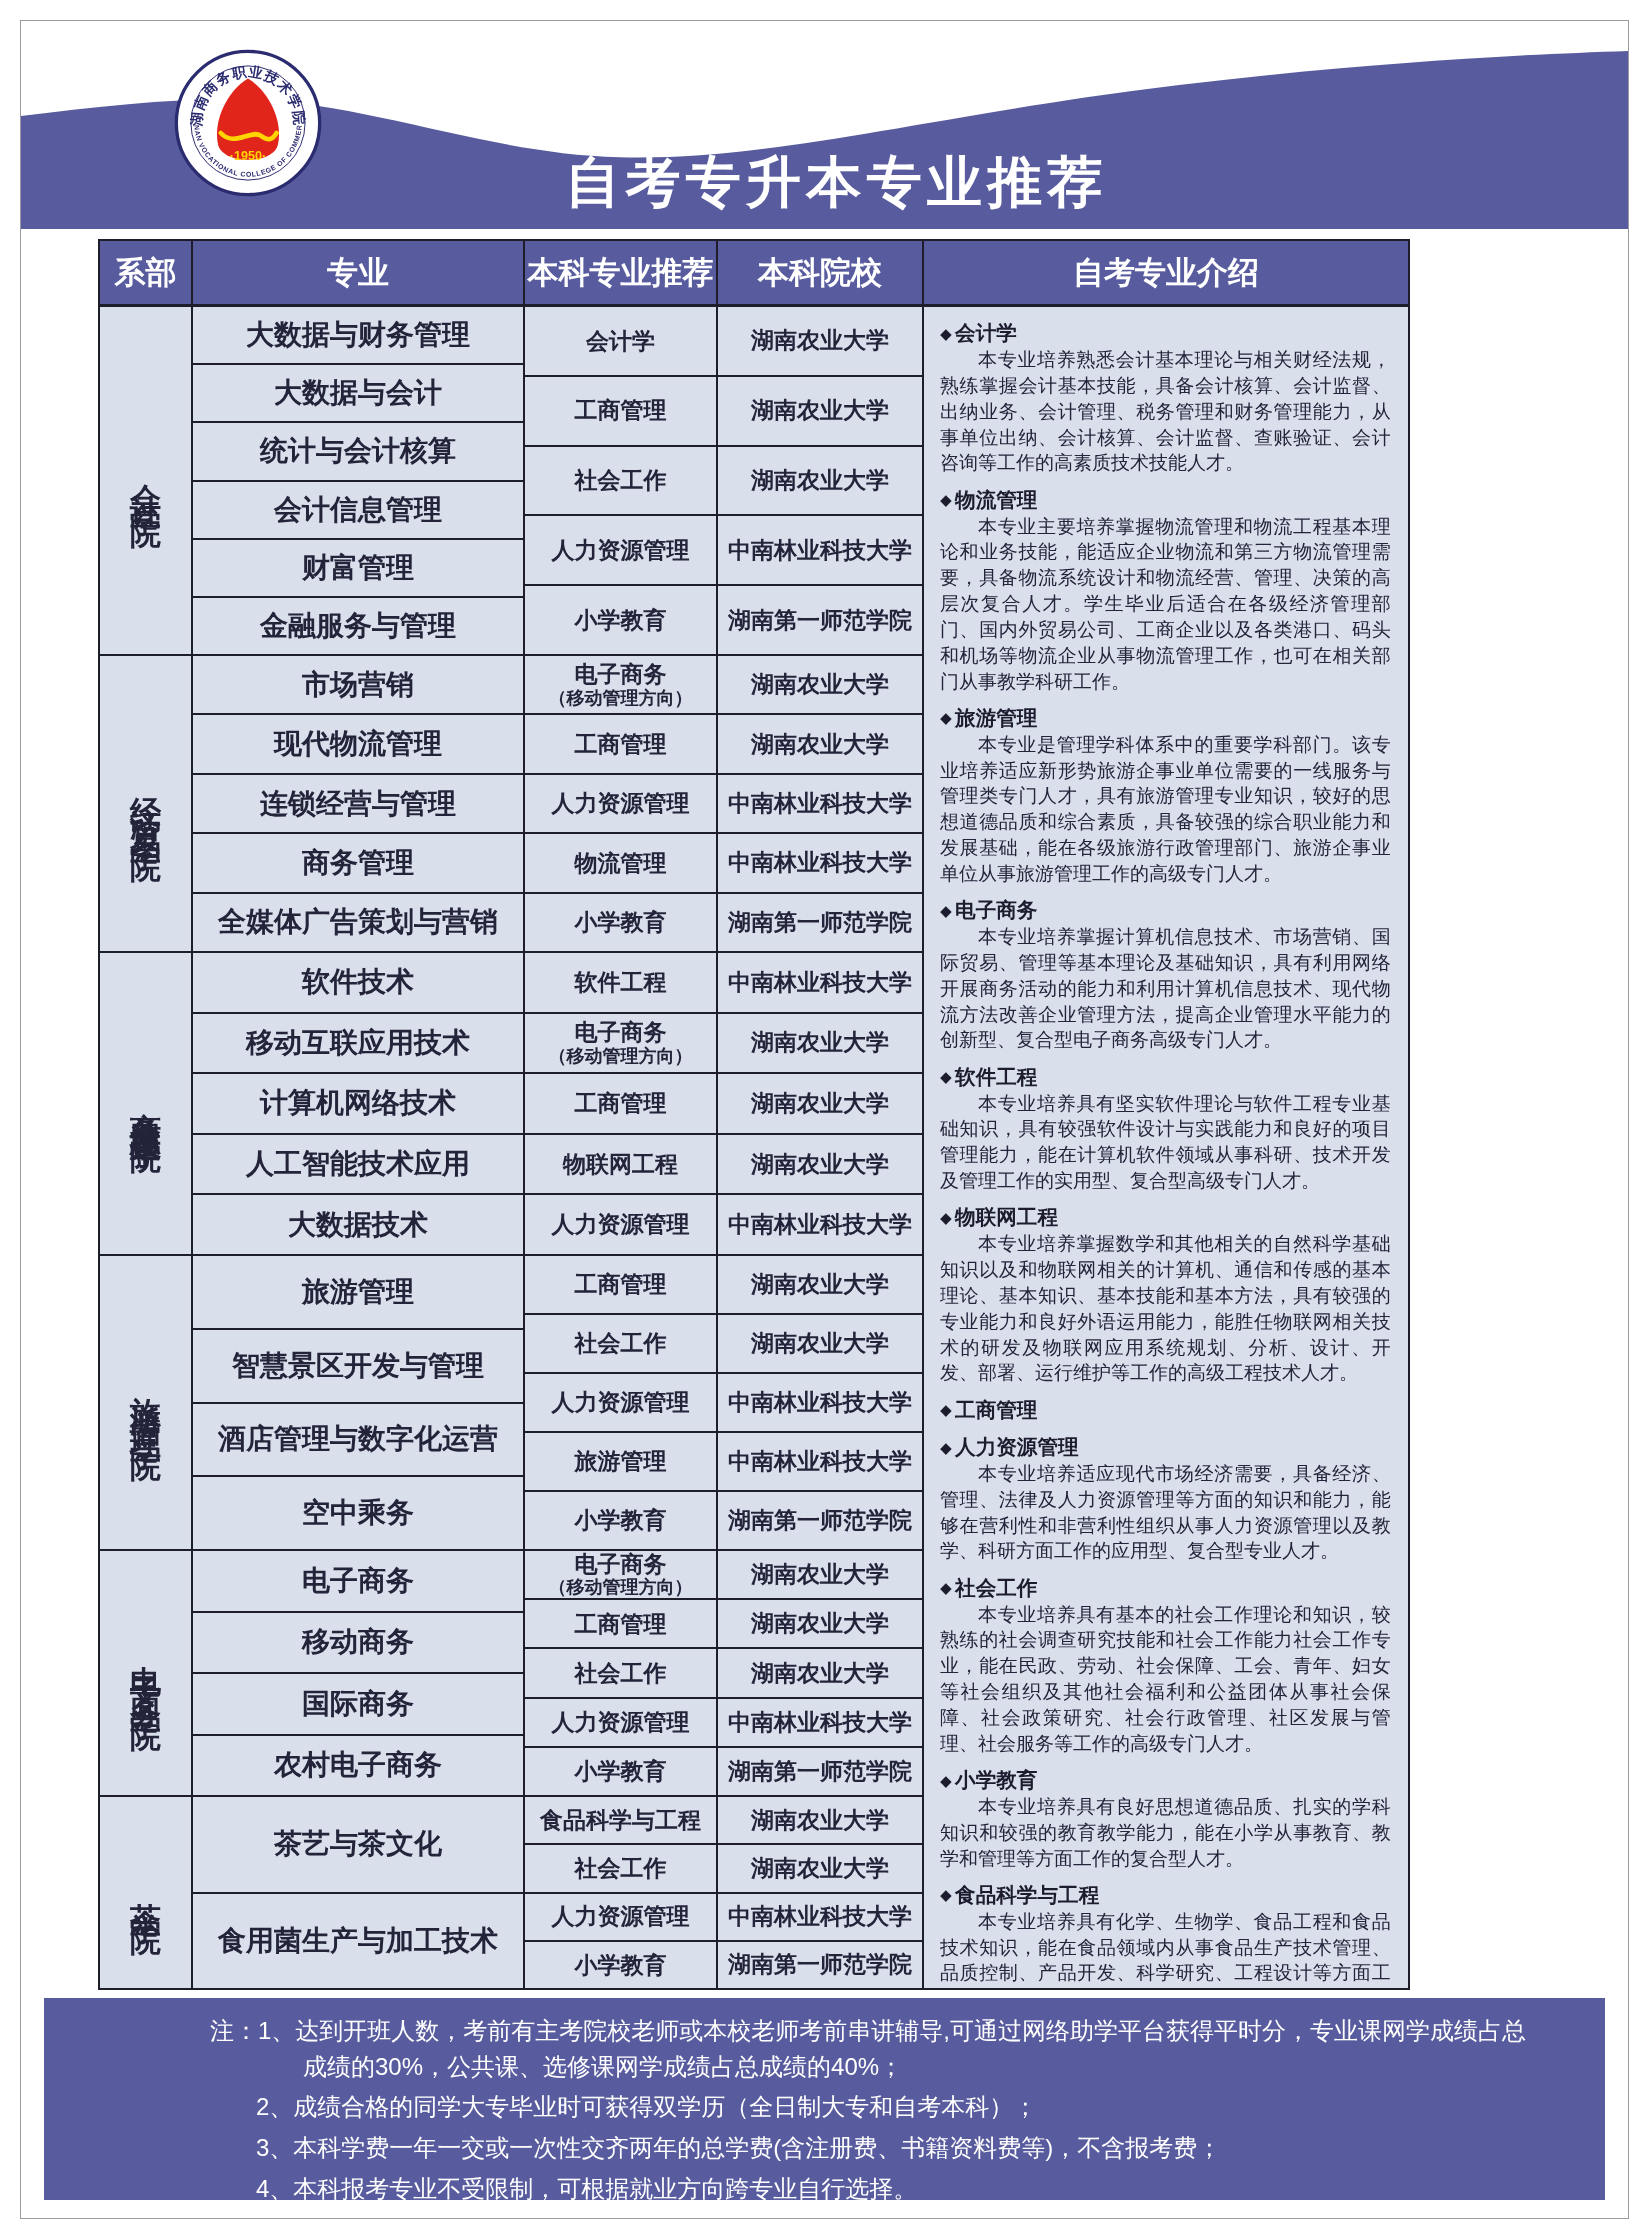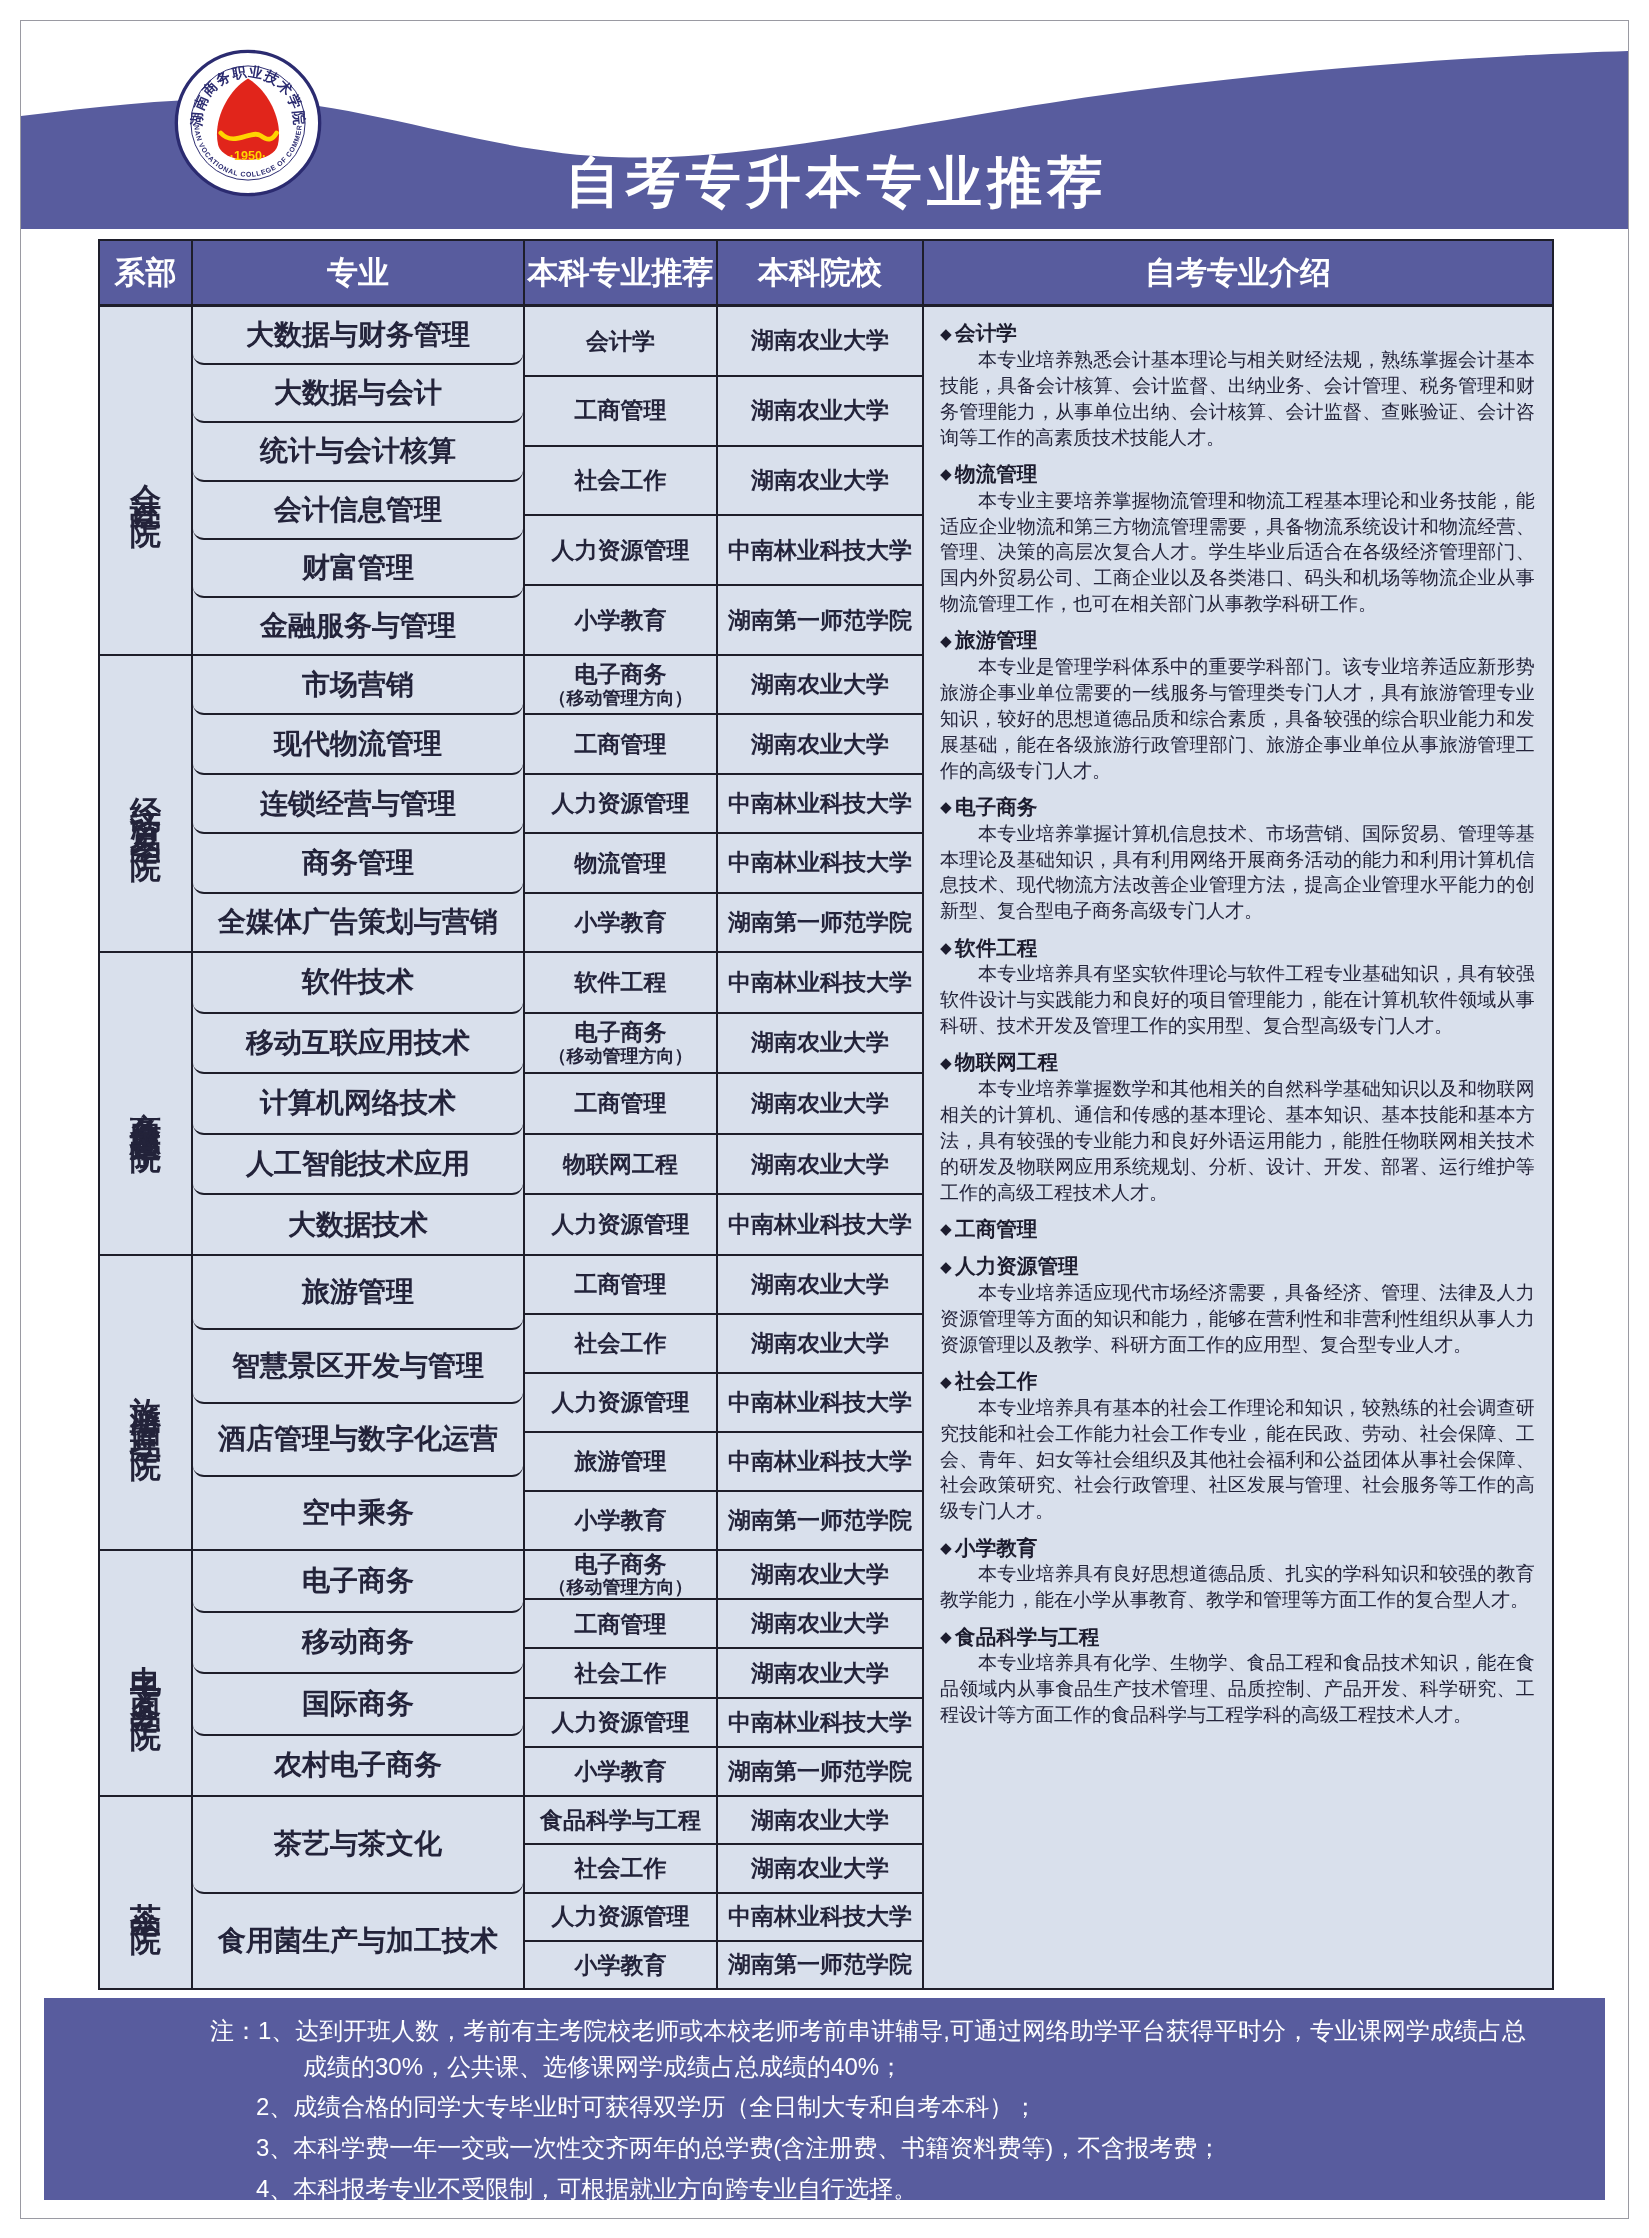--- a/index.html
+++ b/index.html
@@ -15,21 +15,21 @@
   .header { position:absolute; top:21px; left:21px; width:1607px; height:208px; }
   .header .wave { position:absolute; inset:0; width:100%; height:100%; display:block; }
   .header-title {
     position:absolute; top:125px; left:12px; width:100%; text-align:center;
     font-size:55px; font-weight:bold; color:#ffffff; letter-spacing:5.3px;
   }
   .logo { position:absolute; left:152px; top:26.6px; width:150px; height:150px; }
 
   
   .table {
-    position:absolute; left:98px; top:239px; width:1456px; height:1751px;
+    position:absolute; left:98px; top:239px; width:1312px; height:1751px;
     border:2.7px solid #1e1e2a; background:#d9e0ec; display:flex; flex-direction:column;
   }
   .thead { height:66px; flex:none; display:flex; border-bottom:3.3px solid #1e1e2a; background:#585c9e; }
   .th {
     display:flex; align-items:center; justify-content:center;
     color:#ffffff; font-size:31px; font-weight:bold; border-right:2px solid #1e1e2a;
   }
   .th:last-child { border-right:none; }
   .w1{width:93px;} .w2{width:332px;} .w3{width:193px;} .w4{width:206px;} .w5{flex:1;}
 
@@ -42,21 +42,21 @@
     display:flex; align-items:center; justify-content:center;
   }
   .dept-text {
     writing-mode:vertical-rl; text-orientation:upright;
     font-size:31px; font-weight:bold; color:#23233a; letter-spacing:10.6px; line-height:1;
   }
   .majors { width:332px; flex:none; display:flex; flex-direction:column; border-right:2px solid #1e1e2a; }
   .mrow {
     flex:1; display:flex; align-items:center; justify-content:center;
     font-size:28px; font-weight:bold; color:#23233a; border-bottom:2px solid #1e1e2a;
-    text-align:center; padding:0 5.3px;border-radius:11px;
+    text-align:center; padding:0 5.3px;
   }
   .mrow:last-child { border-bottom:none; }
   .bachelors { flex:1; display:flex; flex-direction:column; }
   .brow { flex:1; display:flex; border-bottom:2px solid #1e1e2a; }
   .brow:last-child { border-bottom:none; }
   .bmaj {
     width:193px; flex:none; border-right:2px solid #1e1e2a;
     display:flex; flex-direction:column; align-items:center; justify-content:center;
     font-size:23px; font-weight:bold; color:#23233a; text-align:center; line-height:1.15;
   }

